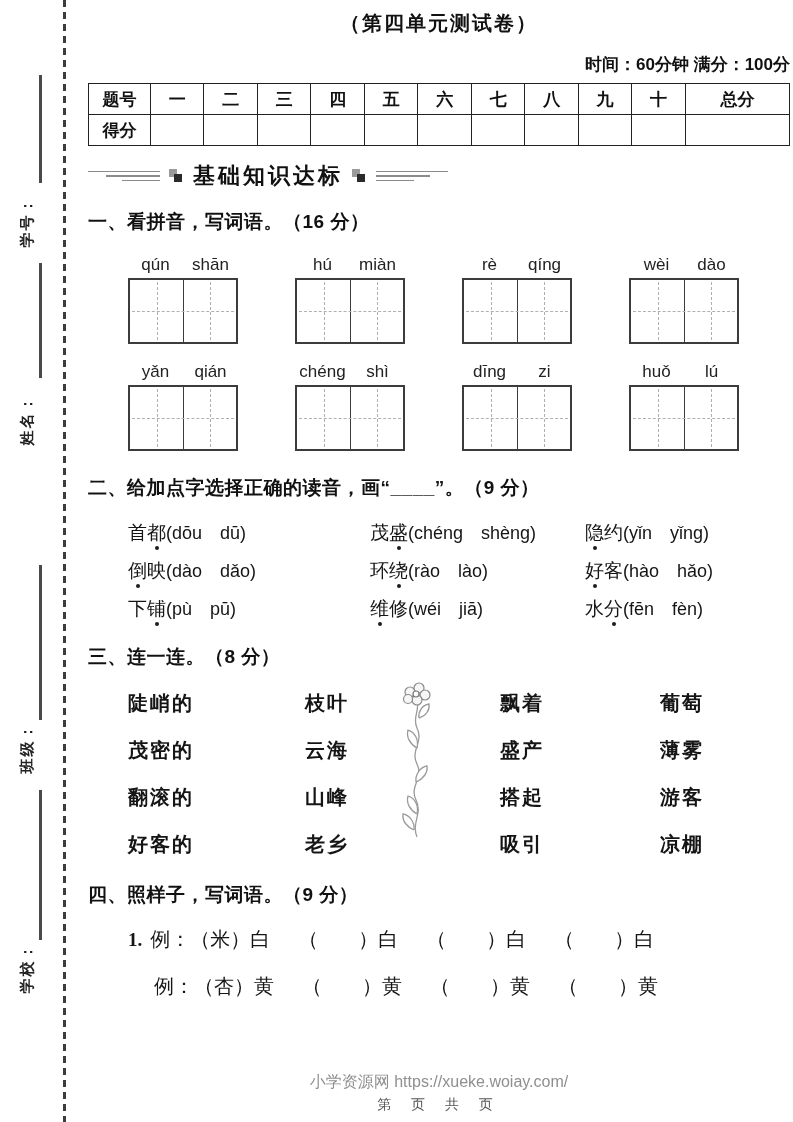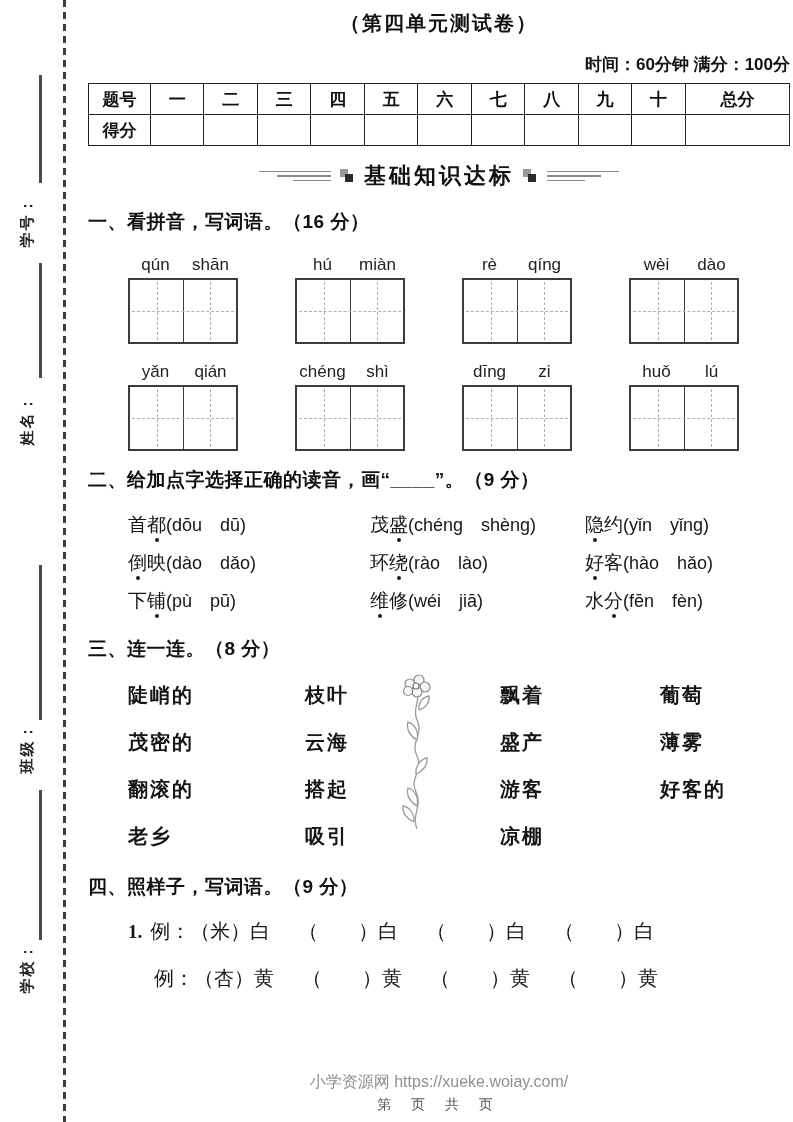--- a/index.html
+++ b/index.html
@@ -31,35 +31,35 @@
   .info-line { margin-top:16px; text-align:right; font-size:17px; font-weight:700; color:#111; }
 
   
   .score-table { margin-top:7px; width:702px; border-collapse:collapse;
     font-family:"Liberation Serif","DejaVu Serif",serif; font-size:17px; }
   .score-table td { border:1.6px solid #222; height:31px; text-align:center;
     font-weight:600; color:#111; }
   .score-table td.first { width:62px; }
 
   
-  .banner { margin-top:15px; display:flex; align-items:center; justify-content:center; gap:9px; }
+  .banner { margin-top:15px; display:flex; align-items:center; gap:9px; }
   .banner-title { font-size:22px; font-weight:900; letter-spacing:3px; color:#111; }
   .deco-lines { display:flex; flex-direction:column; gap:3px; }
   .deco-lines.left { align-items:flex-end; } .deco-lines.right { align-items:flex-start; }
   .deco-lines i { display:block; height:1.6px; background:#8b8b8b; }
   .deco-lines i:nth-child(1){ width:72px; } .deco-lines i:nth-child(2){ width:54px; }
   .deco-lines i:nth-child(3){ width:38px; }
   .sq-orn { position:relative; width:15px; height:16px; }
   .sq-orn b { position:absolute; width:8px; height:8px; }
   .sq-orn .g { background:#9a9a9a; left:0; top:1px; }
   .sq-orn .k { background:#2a2a2a; left:5px; top:6px; }
 
   
   .q-title { font-size:19px; font-weight:800; color:#111; letter-spacing:0.5px; }
-  .qt1 { margin-top:18px; } .qt2 { margin-top:16px; } .qt3 { margin-top:22px; } .qt4 { margin-top:24px; }
+  .qt1 { margin-top:18px; } .qt2 { margin-top:24px; } .qt3 { margin-top:22px; } .qt4 { margin-top:24px; }
 
   
   .py-row { display:flex; padding-left:40px; gap:57px; }
   .py-row.r1 { margin-top:20px; } .py-row.r2 { margin-top:18px; }
   .py-unit { width:110px; }
   .py-labels { display:flex; margin-bottom:3px; }
   .py-labels span { width:55px; text-align:center; font-size:17px; color:#222; }
   .py-box { position:relative; width:110px; height:66px; border:2px solid #3c3c3c; display:flex; }
   .py-cell { position:relative; width:50%; }
   .py-cell + .py-cell { border-left:1.6px solid #3c3c3c; }
@@ -304,20 +304,21 @@
       </svg>
       <div class="q3-cell">陡峭的</div>
       <div class="q3-cell">枝叶</div>
       <div class="q3-cell">飘着</div>
       <div class="q3-cell">葡萄</div>
       <div class="q3-cell">茂密的</div>
       <div class="q3-cell">云海</div>
       <div class="q3-cell">盛产</div>
       <div class="q3-cell">薄雾</div>
       <div class="q3-cell">翻滚的</div>
+      <div class="q3-cell">山峰</div>
       <div class="q3-cell">搭起</div>
       <div class="q3-cell">游客</div>
       <div class="q3-cell">好客的</div>
       <div class="q3-cell">老乡</div>
       <div class="q3-cell">吸引</div>
       <div class="q3-cell">凉棚</div>
     </div>
 
     <div class="q-title qt4">四、照样子，写词语。（9 分）</div>
     <div class="q4-line l1">

